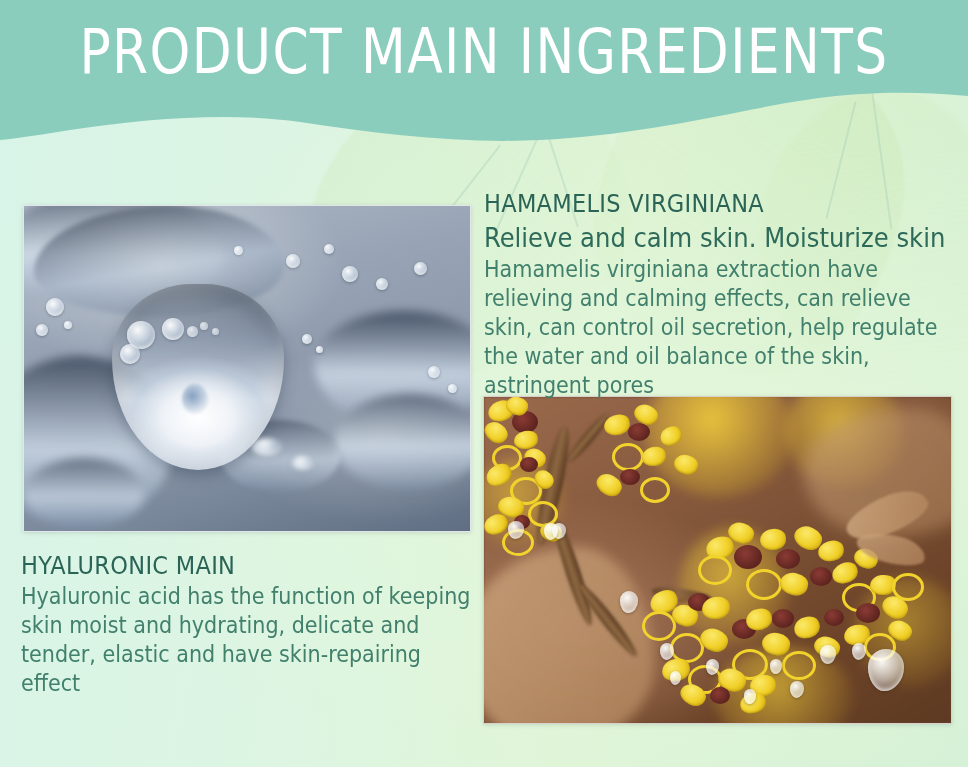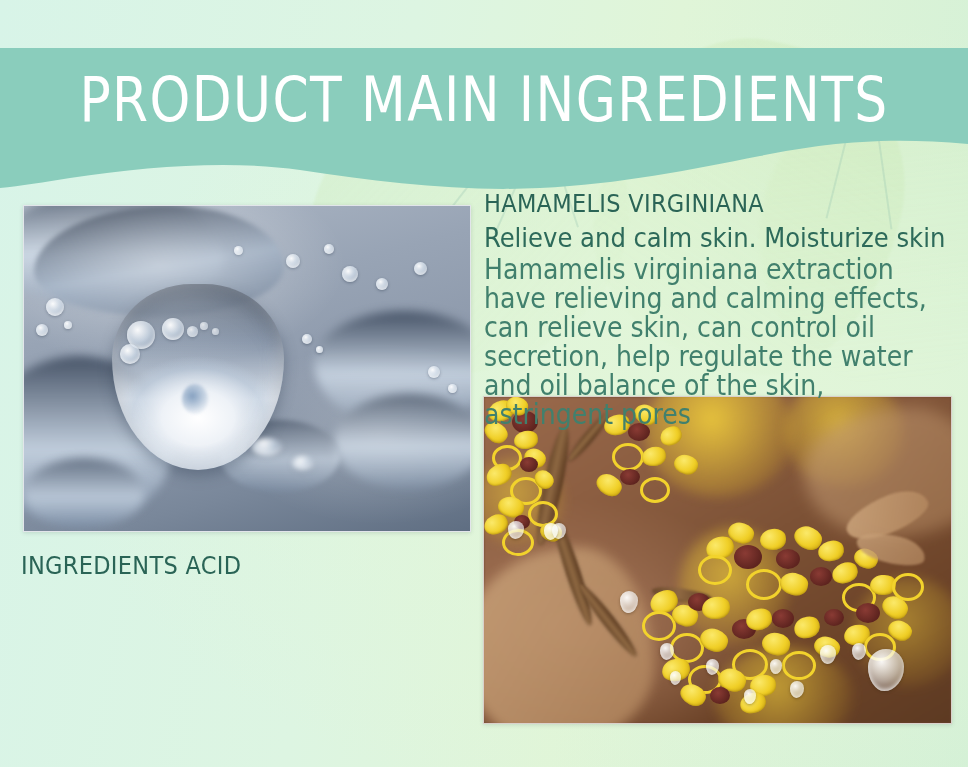--- a/index.html
+++ b/index.html
@@ -45,21 +45,20 @@
   .vein1{left:520px;top:110px;width:2px;height:130px;transform:rotate(24deg);}
   .vein2{left:560px;top:120px;width:1.5px;height:110px;transform:rotate(-18deg);}
   .vein3{left:470px;top:135px;width:1.5px;height:95px;transform:rotate(38deg);}
   .vein4{left:880px;top:80px;width:2px;height:150px;transform:rotate(-8deg);}
   .vein5{left:840px;top:100px;width:1.5px;height:120px;transform:rotate(14deg);}
 
   
   .header{
     position:absolute;left:0;top:0;width:968px;height:160px;
     overflow:visible;
-    margin-top:48px;
   }
   .header svg{display:block;width:968px;height:160px;}
   .header-title{
     position:absolute;left:0;top:16px;width:968px;
     text-align:center;
     color:#ffffff;
     font-family:"DejaVu Sans Condensed","Liberation Sans", sans-serif;
     font-size:62px;line-height:72px;
     font-weight:300;
     letter-spacing:1.5px;
@@ -167,21 +166,21 @@
   }
   .tb-sub{
     color:#2d6a5a;
     font-family:"DejaVu Sans Condensed","Liberation Sans", sans-serif;
     font-size:27px;line-height:35px;letter-spacing:0;
     font-weight:400;white-space:nowrap;
   }
   .tb-body{
     color:#41806d;
     font-family:"DejaVu Sans Condensed","Liberation Sans", sans-serif;
-    font-size:28px;line-height:29px;font-weight:400;
+    font-size:23px;line-height:29px;font-weight:400;
   }
   #text-hamamelis{left:484px;top:188px;width:486px;}
   #text-hamamelis .tb-body{width:470px;}
   #text-hyaluronic{left:21px;top:550px;width:470px;}
   #text-hyaluronic .tb-body{width:460px;}
 </style>
 </head>
 <body>
 
 <div class="poster">
@@ -367,16 +366,17 @@
     </div>
   </div>
 
   <div class="tb" id="text-hamamelis">
     <div class="tb-title">HAMAMELIS VIRGINIANA</div>
     <div class="tb-sub">Relieve and calm skin. Moisturize skin</div>
     <div class="tb-body">Hamamelis virginiana extraction have relieving and calming effects, can relieve skin, can control oil secretion, help regulate the water and oil balance of the skin, astringent pores</div>
   </div>
 
   <div class="tb" id="text-hyaluronic">
-    <div class="tb-title">INGREDIENTS ACID</div>
+    <div class="tb-title">HYALURONIC MAIN</div>
+    <div class="tb-body">Hyaluronic acid has the function of keeping skin moist and hydrating, delicate and tender, elastic and have skin-repairing effect</div>
   </div>
 
 </div>
 
 </body></html>

